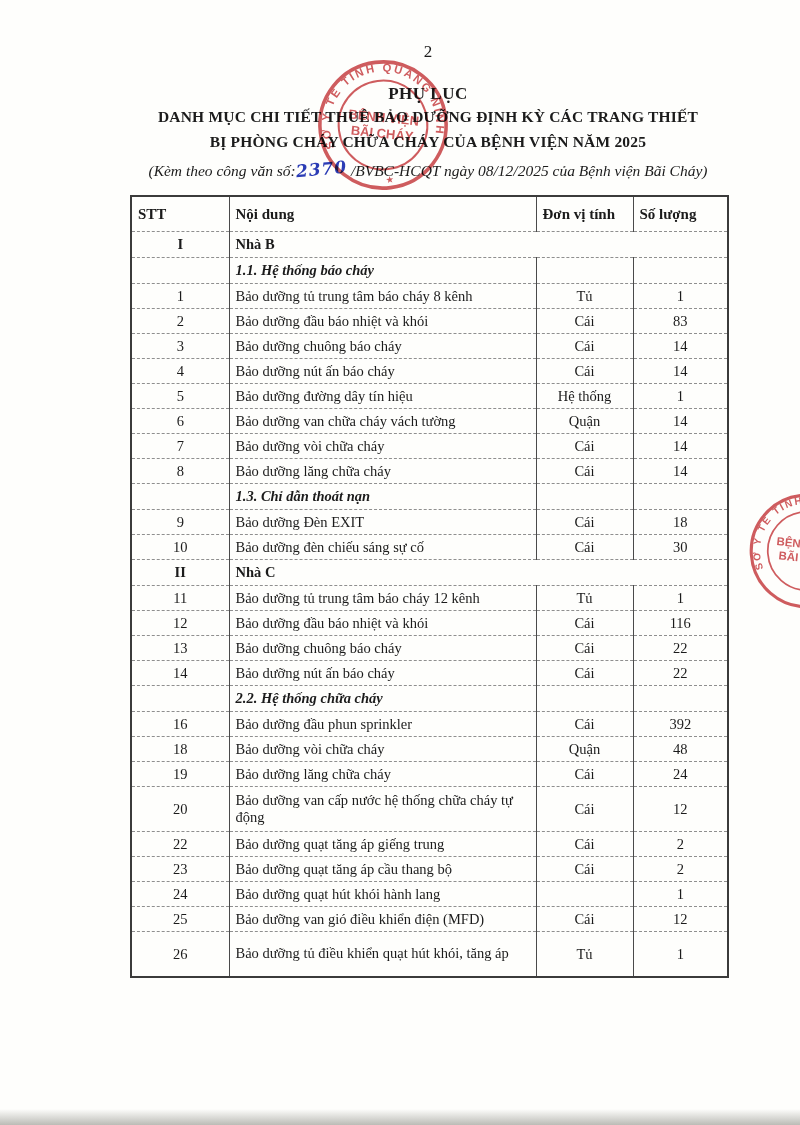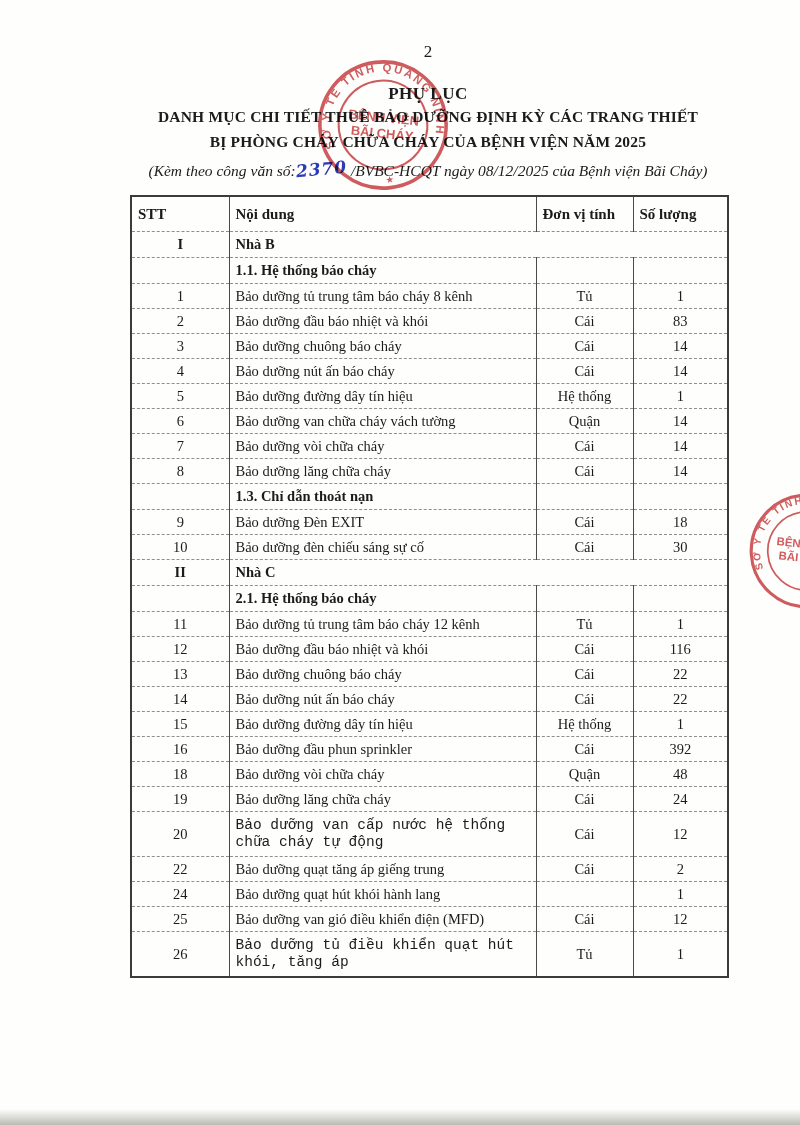--- a/index.html
+++ b/index.html
@@ -27,25 +27,25 @@
   }
   table.main td,table.main th{
     border-left:1px solid #4a4a4a;
     border-top:1px dashed #8f8f8f;
     padding:1px 6px;font-size:14.5px;vertical-align:middle;
     overflow:hidden;
   }
   table.main th{border-top:none;height:32px;font-size:15px;font-weight:bold;text-align:left;}
   tr.item td{height:22px;}
   tr.section td{height:23px;font-weight:bold;}
-  tr.subsection td{height:23px;font-weight:bold;}
+  tr.subsection td{height:23px;font-weight:bold;font-style:italic;}
   tr.tall td{height:42px;}
   td.c-stt{text-align:center;}
   td.c-content{text-align:left;white-space:nowrap;margin-left:40px;}
-  tr.tall td.c-content{white-space:normal;line-height:1.2;font-family:Liberation Mono, monospace;}
+  tr.tall td.c-content{white-space:normal;line-height:1.2;}
   td.c-unit,td.c-qty{text-align:center;}
   .stamp{position:absolute;opacity:.82;mix-blend-mode:multiply;pointer-events:none;}
   .stamp text{font-family:"Liberation Sans","DejaVu Sans",sans-serif;font-weight:bold;fill:#c5383c;}
   .stamp-top{left:314px;top:56px;width:138px;height:138px;}
   .stamp-side{left:746px;top:490px;width:122px;height:122px;}
   .bottom-shade{
     position:absolute;left:0;right:0;bottom:0;height:16px;
     background:linear-gradient(to bottom,rgba(180,180,172,0),rgba(165,165,158,.75));
   }
 </style>
@@ -152,26 +152,20 @@
         <tr class="item">
           <td class="c-stt">10</td>
           <td class="c-content">Bảo dưỡng đèn chiếu sáng sự cố</td>
           <td class="c-unit">Cái</td>
           <td class="c-qty">30</td>
         </tr>
         <tr class="section">
           <td class="c-stt">II</td>
           <td class="c-content" colspan="3">Nhà C</td>
         </tr>
-        <tr class="subsection">
-          <td class="c-stt"></td>
-          <td class="c-content">2.1. Hệ thống báo cháy</td>
-          <td class="c-unit"></td>
-          <td class="c-qty"></td>
-        </tr>
         <tr class="item">
           <td class="c-stt">11</td>
           <td class="c-content">Bảo dưỡng tủ trung tâm báo cháy 12 kênh</td>
           <td class="c-unit">Tủ</td>
           <td class="c-qty">1</td>
         </tr>
         <tr class="item">
           <td class="c-stt">12</td>
           <td class="c-content">Bảo dưỡng đầu báo nhiệt và khói</td>
           <td class="c-unit">Cái</td>
@@ -182,25 +176,25 @@
           <td class="c-content">Bảo dưỡng chuông báo cháy</td>
           <td class="c-unit">Cái</td>
           <td class="c-qty">22</td>
         </tr>
         <tr class="item">
           <td class="c-stt">14</td>
           <td class="c-content">Bảo dưỡng nút ấn báo cháy</td>
           <td class="c-unit">Cái</td>
           <td class="c-qty">22</td>
         </tr>
-        <tr class="item">
-          <td class="c-stt">15</td>
-          <td class="c-content">Bảo dưỡng đường dây tín hiệu</td>
-          <td class="c-unit">Hệ thống</td>
-          <td class="c-qty">1</td>
+        <tr class="subsection">
+          <td class="c-stt"></td>
+          <td class="c-content">2.2. Hệ thống chữa cháy</td>
+          <td class="c-unit"></td>
+          <td class="c-qty"></td>
         </tr>
         <tr class="item">
           <td class="c-stt">16</td>
           <td class="c-content">Bảo dưỡng đầu phun sprinkler</td>
           <td class="c-unit">Cái</td>
           <td class="c-qty">392</td>
         </tr>
         <tr class="item">
           <td class="c-stt">18</td>
           <td class="c-content">Bảo dưỡng vòi chữa cháy</td>
@@ -215,20 +209,26 @@
         </tr>
         <tr class="item tall">
           <td class="c-stt">20</td>
           <td class="c-content">Bảo dưỡng van cấp nước hệ thống chữa cháy tự động</td>
           <td class="c-unit">Cái</td>
           <td class="c-qty">12</td>
         </tr>
         <tr class="item">
           <td class="c-stt">22</td>
           <td class="c-content">Bảo dưỡng quạt tăng áp giếng trung</td>
+          <td class="c-unit">Cái</td>
+          <td class="c-qty">2</td>
+        </tr>
+        <tr class="item">
+          <td class="c-stt">23</td>
+          <td class="c-content">Bảo dưỡng quạt tăng áp cầu thang bộ</td>
           <td class="c-unit">Cái</td>
           <td class="c-qty">2</td>
         </tr>
         <tr class="item">
           <td class="c-stt">24</td>
           <td class="c-content">Bảo dưỡng quạt hút khói hành lang</td>
           <td class="c-unit"></td>
           <td class="c-qty">1</td>
         </tr>
         <tr class="item">

